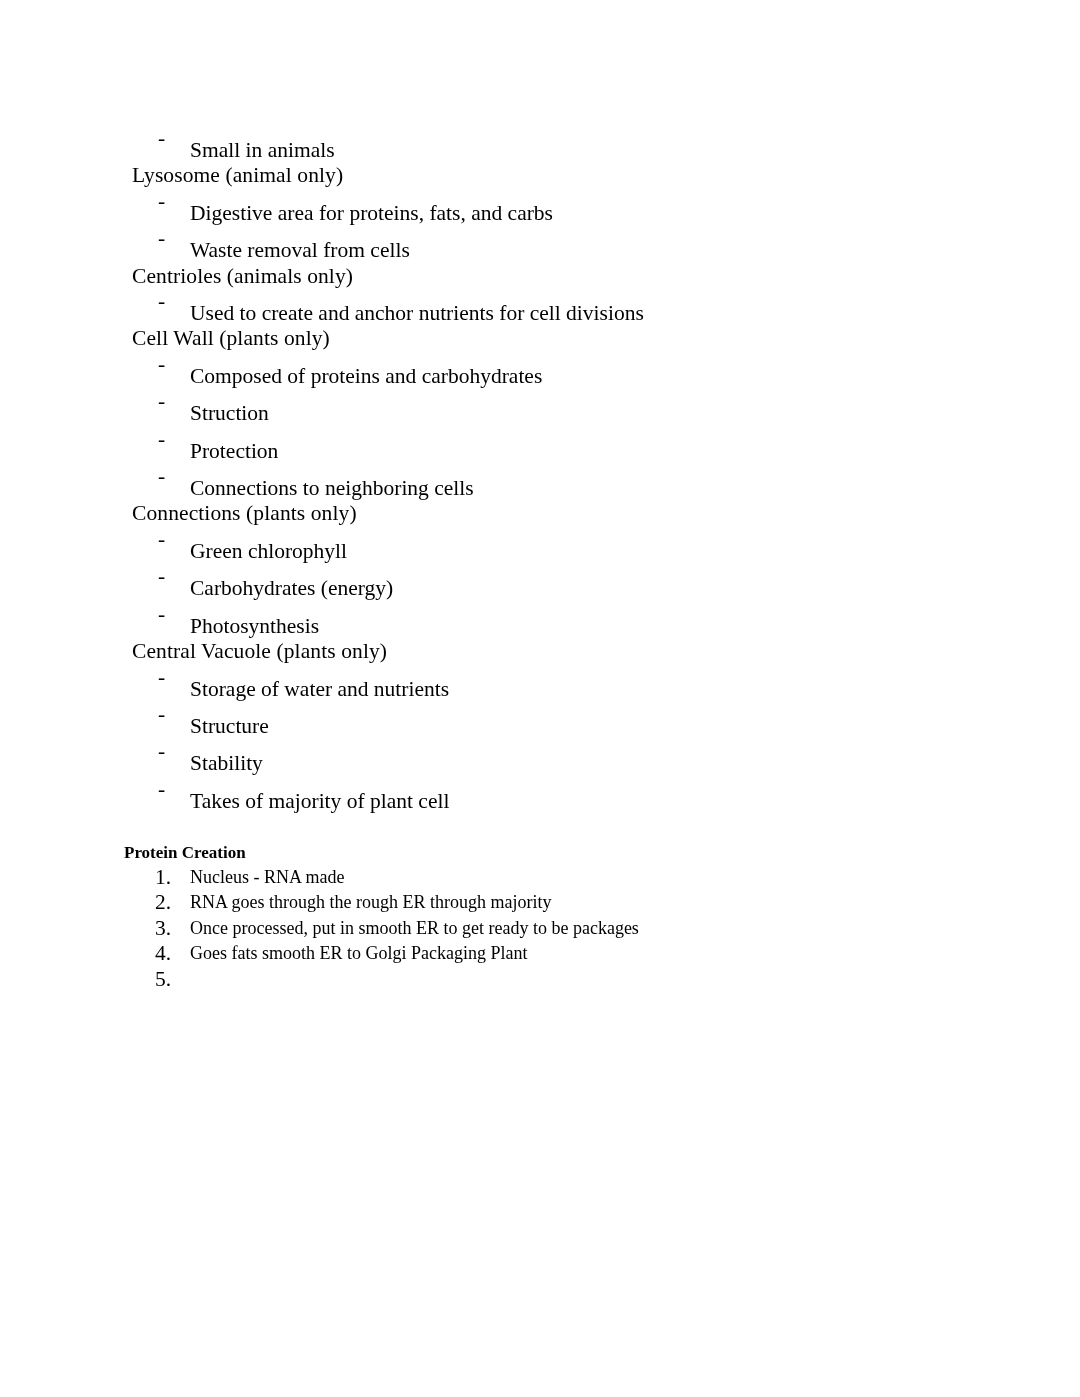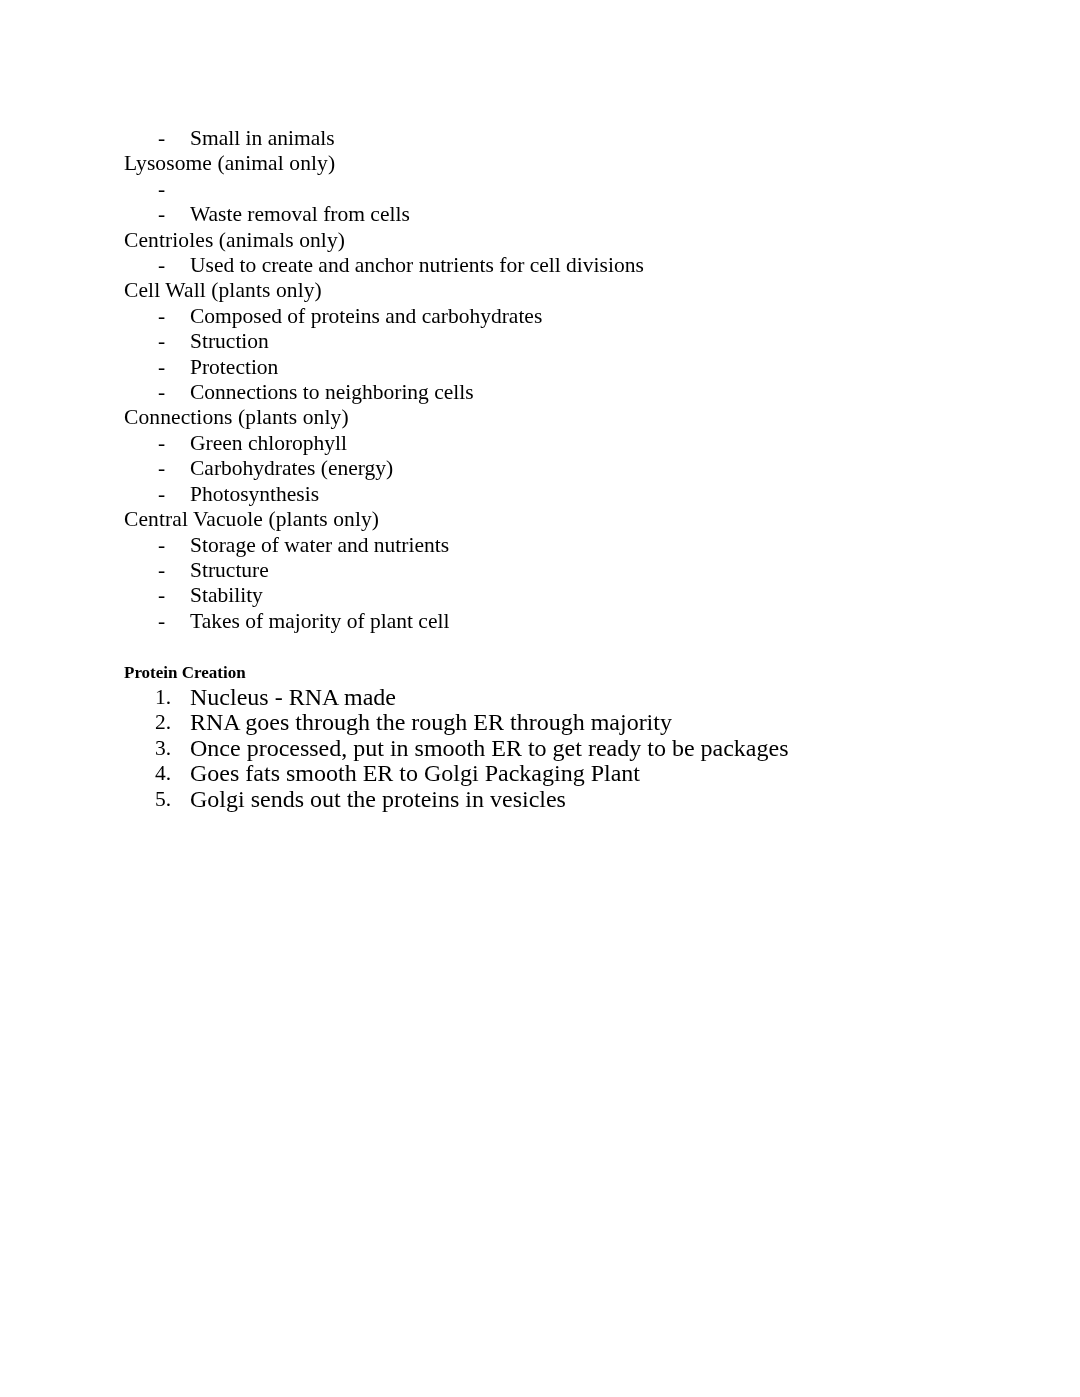--- a/index.html
+++ b/index.html
@@ -24,55 +24,56 @@
     width: 820px;
   }
   .line {
     font-size: 21.5px;
     line-height: 25.4px;
     white-space: pre;
     letter-spacing: 0.1px;
   }
   
   .level0 {
-    margin-left: 0;
+    margin-left: 8px;
   }
   
   .bullet {
     display: flex;
     margin-left: 0;
   }
   .bullet .marker {
     width: 32px;
     flex: 0 0 32px;
     margin-left: 34px;
     font-size: 21.5px;
     line-height: 25.4px;
   }
   .bullet .text {
     font-size: 21.5px;
     line-height: 25.4px;
     white-space: pre;
+    margin-top: 12px;
   }
   
   .numbered {
     display: flex;
     margin-left: 0;
   }
   .numbered .marker {
     width: 35px;
     flex: 0 0 35px;
     margin-left: 31px;
     font-size: 21.5px;
     line-height: 25.4px;
     font-variant-numeric: oldstyle-nums;
     font-feature-settings: "onum" 1;
   }
   .numbered .text {
-    font-size: 24px;
+    font-size: 18px;
     line-height: 25.4px;
     white-space: pre;
   }
   .section-heading {
     font-size: 17px;
     line-height: 25.4px;
     font-weight: bold;
     white-space: pre;
   }
   .spacer {
@@ -84,20 +85,21 @@
 
 <div class="page">
   <div class="content" id="doc-body">
       <div class="bullet">
         <span class="marker">-</span>
         <span class="text">Small in animals</span>
       </div>
       <div class="line level0">Lysosome (animal only)</div>
       <div class="bullet">
         <span class="marker">-</span>
+        <span class="text">Digestive area for proteins, fats, and carbs</span>
       </div>
       <div class="bullet">
         <span class="marker">-</span>
         <span class="text">Waste removal from cells</span>
       </div>
       <div class="line level0">Centrioles (animals only)</div>
       <div class="bullet">
         <span class="marker">-</span>
         <span class="text">Used to create and anchor nutrients for cell divisions</span>
       </div>
@@ -161,16 +163,15 @@
       <div class="numbered">
         <span class="marker">3.</span>
         <span class="text">Once processed, put in smooth ER to get ready to be packages</span>
       </div>
       <div class="numbered">
         <span class="marker">4.</span>
         <span class="text">Goes fats smooth ER to Golgi Packaging Plant</span>
       </div>
       <div class="numbered">
         <span class="marker">5.</span>
-        <span class="text">Golgi sends out the proteins in vesicles</span>
       </div>
     </div>
 </div>
 
 </body></html>

